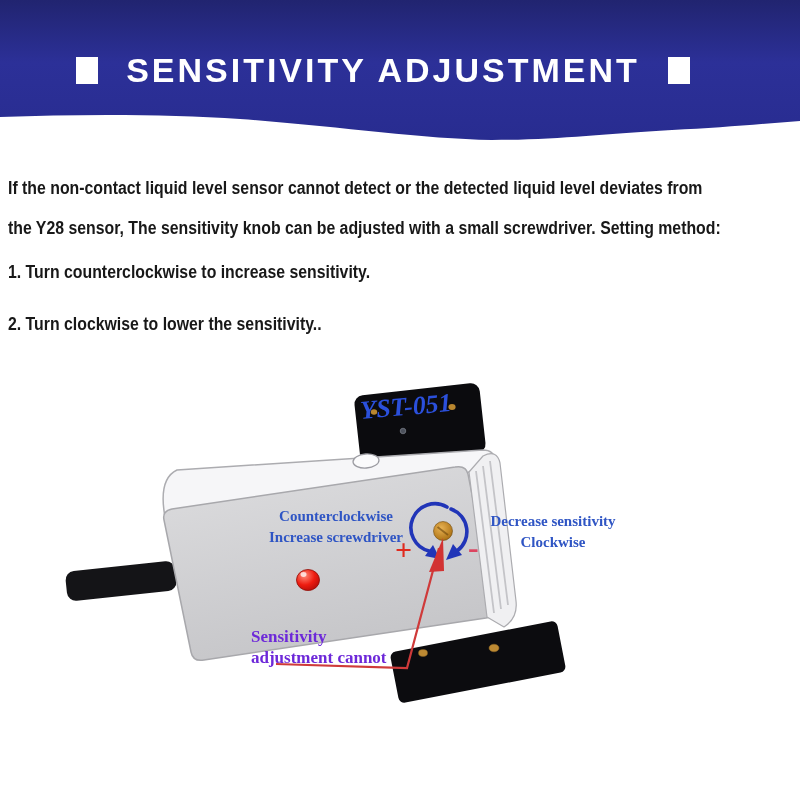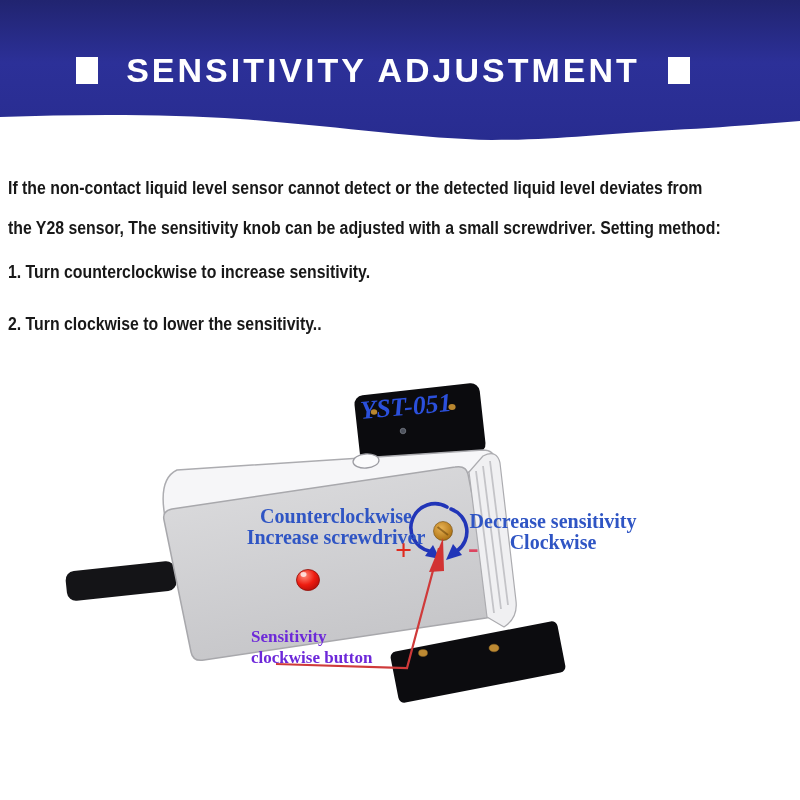--- a/index.html
+++ b/index.html
@@ -25,21 +25,21 @@
     font-weight:bold;font-size:18px;line-height:24px;
     transform:scaleX(0.88);transform-origin:0 50%;
   }
   
   .figure{position:absolute;left:0;top:0;width:800px;height:800px;}
   .figure svg{position:absolute;left:0;top:0;}
   .note{
     position:absolute;font-family:"Liberation Serif",serif;font-weight:bold;
     line-height:21px;white-space:nowrap;
   }
-  .note-blue{color:#2f55c4;font-size:20px;text-align:center;}
+  .note-blue{color:#2f55c4;font-size:15px;text-align:center;}
   .note-black{color:#6d28d9;font-size:17px;line-height:21px;text-align:left;}
   .model-label{
     position:absolute;left:348px;top:392px;width:116px;text-align:center;
     font-family:"Liberation Serif",serif;font-style:italic;font-weight:bold;
     font-size:26px;color:#2b50dc;transform:rotate(-5deg);
   }
   .plus-sign{
     position:absolute;left:395px;top:535px;color:#e02a1e;
     font-family:"Liberation Serif",serif;font-weight:bold;font-size:30px;line-height:1;
   }
@@ -157,17 +157,17 @@
     <div class="note note-blue" style="left:458px;top:511px;width:190px">
       <div>Decrease sensitivity</div>
       <div>Clockwise</div>
     </div>
 
     <div class="plus-sign">+</div>
     <div class="minus-sign">-</div>
 
     <div class="note note-black" style="left:251px;top:626px">
       <div>Sensitivity</div>
-      <div>clockwise button</div>
+      <div>adjustment cannot</div>
     </div>
   </div>
 
 </div>
 
 </body></html>

